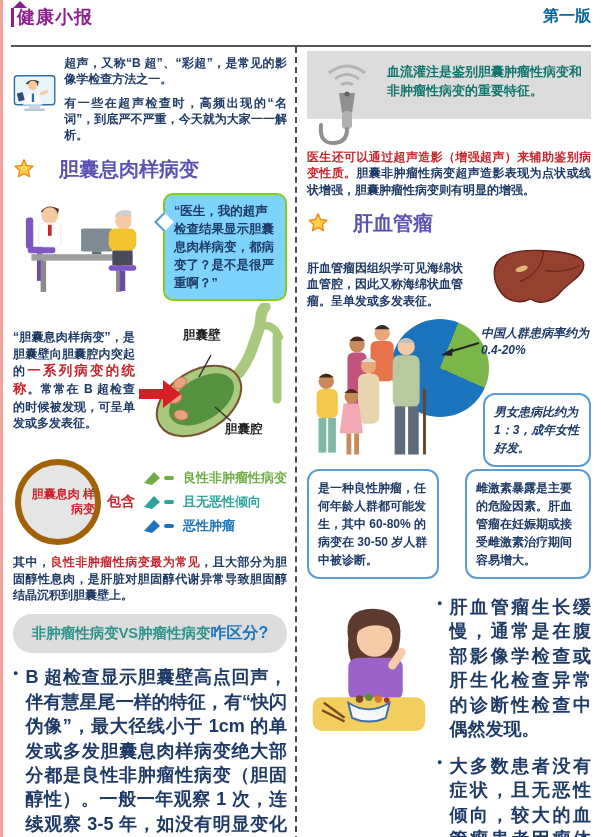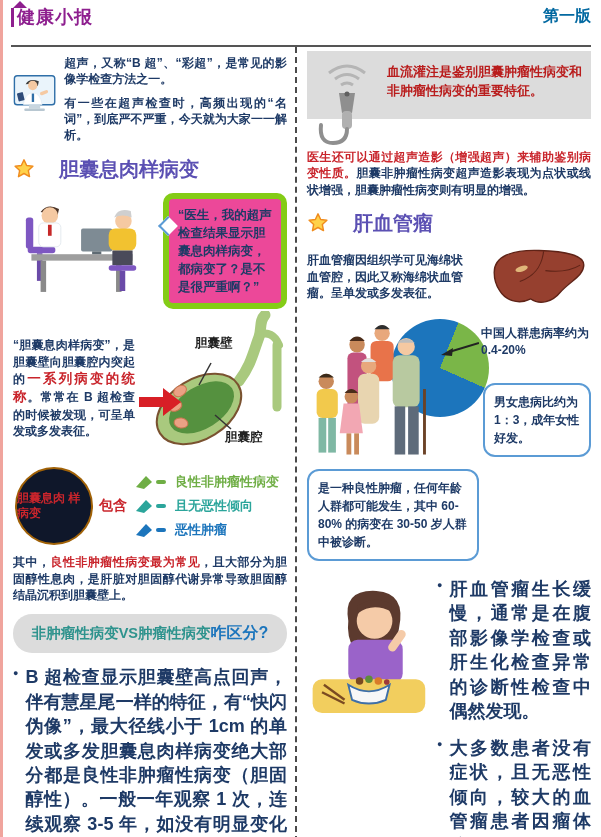--- a/index.html
+++ b/index.html
@@ -20,49 +20,49 @@
   .col-r{flex:1;box-sizing:border-box;padding:0 10px 0 10px;border-left:2px dashed #4a4a4a;}
   
   .txt{font-size:12px;font-weight:700;line-height:1.36;text-align:justify;}
   .red{color:#C9252C;}
   .sec-h{display:flex;align-items:center;gap:24px;font-size:20px;font-weight:800;color:#5B50B3;}
   .banner{background:#DCDCDC;text-align:center;font-weight:800;padding:9px 4px;}
   .banner .teal{color:#2E938D;font-size:14.5px;}
   .banner .blue{color:#1C75BC;font-size:16px;}
   .bullet{display:flex;gap:7px;font-size:18px;font-weight:700;line-height:1.36;text-align:justify;}
   .bullet::before{content:"●";color:#1E3A66;font-size:9px;line-height:1.9;}
-  .bubble{position:relative;border:6px solid #84cc16;border-radius:10px;background:#ec4899;
+  .bubble{position:relative;border:2px solid #84cc16;border-radius:10px;background:#7dd3fc;
           padding:7px 9px;font-size:12.5px;font-weight:800;line-height:1.45;}
   .bubble::after{content:"";position:absolute;left:-8px;top:20px;width:12px;height:12px;background:#fff;
           border-left:2px solid #5B9BD5;border-bottom:2px solid #5B9BD5;transform:rotate(45deg);}
   .round-box{border:2px solid #5B9BD5;border-radius:12px;background:#fff;
           padding:8px 9px;font-size:12px;font-weight:700;line-height:1.5;box-sizing:border-box;}
   .warn-box{position:relative;background:#F2A091;border-radius:10px;padding:9px 12px;
           color:#C9252C;font-size:13px;font-weight:800;line-height:1.5;margin-right:14px;}
   
   .gb-row{display:flex;gap:4px;margin-top:2px;}
   .gb-illo{position:relative;width:152px;height:148px;flex:none;}
   .gb-label{position:absolute;font-size:12.5px;font-weight:800;color:#222;}
   .cat{display:flex;align-items:center;gap:6px;margin:8px 0 2px 2px;}
-  .gb-circle{flex:none;width:74px;height:74px;border-radius:50%;background:#0f172a;border:2px solid #a16207;
-          display:flex;align-items:center;justify-content:center;text-align:left;
+  .gb-circle{flex:none;width:74px;height:74px;border-radius:50%;background:#e5e5e5;border:6px solid #a16207;
+          display:flex;align-items:center;justify-content:center;text-align:right;
           color:#C9252C;font-weight:800;font-size:12px;line-height:1.25;}
   .contains{color:#C9252C;font-weight:800;font-size:14px;flex:none;}
   .cat-items{display:flex;flex-direction:column;gap:6px;}
   .cat-item{display:flex;align-items:center;gap:8px;font-weight:800;font-size:13px;}
   .c-green{color:#6FAE45;} .c-teal{color:#2BA59B;} .c-blue{color:#1C75BC;}
   
   .flowbox{position:relative;background:#DCDCDC;padding:12px 8px 12px 80px;min-height:44px;
-          color:#b91c1c;font-size:13px;font-weight:800;line-height:1.45;margin-top:4px;}
+          color:#0f766e;font-size:13px;font-weight:800;line-height:1.45;margin-top:4px;}
   .probe{position:absolute;left:8px;top:6px;}
-  .demo{position:relative;height:148px;margin-top:4px;}
+  .demo{position:relative;height:148px;margin-top:4px;font-style:italic;}
   .pie{position:absolute;left:84px;top:6px;width:98px;height:98px;border-radius:50%;
        background:conic-gradient(from 22deg,#7AB648 0 92deg,#1C75BC 92deg 360deg);}
   .callout{position:absolute;right:0;top:12px;width:110px;font-size:12px;font-weight:800;line-height:1.4;}
-  .ratio-box{position:absolute;right:0;top:70px;width:108px;}
+  .ratio-box{position:absolute;right:0;top:80px;width:108px;}
   .boxes-row{display:flex;gap:26px;margin-top:8px;}
   .eat-row{display:flex;gap:8px;margin-top:16px;}
   .us-row{display:flex;gap:8px;margin-top:10px;}
   .us-h{color:#C9252C;font-size:15px;font-weight:700;margin:2px 0 3px 0;}
 </style>
 </head>
 <body>
 
 <div class="page">
 
@@ -139,21 +139,21 @@
               <ellipse cx="60" cy="98" rx="46" ry="30" fill="#A9C97E" stroke="#7A5230" stroke-width="2"></ellipse>
               <ellipse cx="63" cy="98" rx="36" ry="21" fill="#55913F"></ellipse>
             </g>
             <ellipse cx="41" cy="80" rx="7" ry="5" fill="#EBA184" stroke="#C9764F" transform="rotate(-35 41 80)"></ellipse>
             <ellipse cx="36" cy="95" rx="7" ry="5" fill="#EBA184" stroke="#C9764F" transform="rotate(-20 36 95)"></ellipse>
             <ellipse cx="42" cy="112" rx="7" ry="5" fill="#EBA184" stroke="#C9764F" transform="rotate(10 42 112)"></ellipse>
             <polygon points="0,86 24,86 24,77 42,91 24,105 24,96 0,96" fill="#D81F26"></polygon>
             <line x1="72" y1="52" x2="60" y2="74" stroke="#333" stroke-width="1.5"></line>
             <line x1="92" y1="118" x2="76" y2="104" stroke="#333" stroke-width="1.5"></line>
           </svg>
-          <span class="gb-label" style="left:56px;top:24px;">胆囊壁</span>
+          <span class="gb-label" style="left:44px;top:24px;">胆囊壁</span>
           <span class="gb-label" style="left:86px;top:118px;">胆囊腔</span>
         </div>
       </div>
 
       <div class="cat">
         <div class="gb-circle">胆囊息肉 样病变</div>
         <span class="contains">包含</span>
         <div class="cat-items">
           <div class="cat-item c-green">
             <svg width="34" height="16" viewBox="0 0 34 16">
@@ -213,21 +213,21 @@
         <span class="red">医生还可以通过超声造影（增强超声）来辅助鉴别病变性质。</span><span>胆囊非肿瘤性病变超声造影表现为点状或线状增强，胆囊肿瘤性病变则有明显的增强。</span>
       </div>
 
       <div class="sec-h" style="margin-top:12px;">
         <svg width="22" height="22" viewBox="0 0 24 24">
           <path d="M12 2l2.9 6.2 6.8.8-5 4.6 1.3 6.7-6-3.4-6 3.4 1.3-6.7-5-4.6 6.8-.8z" fill="#FFD24A" stroke="#F08C1E" stroke-width="1.6" stroke-linejoin="round"></path>
         </svg>
         <span>肝血管瘤</span>
       </div>
 
-      <div style="display:flex;gap:24px;margin-top:8px;align-items:center;">
+      <div style="display:flex;gap:24px;margin-top:8px;align-items:flex-end;">
         <div class="txt" style="flex:1;">肝血管瘤因组织学可见海绵状血管腔，因此又称海绵状血管瘤。呈单发或多发表征。</div>
         <svg width="104" height="64" viewBox="0 0 110 70" style="flex:none;">
           <path d="M6,30 C6,12 26,5 55,6 C85,7 104,11 104,22 C104,34 88,40 78,52 C70,62 56,66 46,59 C32,66 18,60 12,50 C8,44 6,38 6,30 Z" fill="#96402F" stroke="#5F2317" stroke-width="1.5"></path>
           <path d="M60,7 C58,24 50,34 34,40" stroke="#5F2317" stroke-width="1.2" fill="none"></path>
           <path d="M62,28 C78,30 90,28 100,22" stroke="#5F2317" stroke-width="1.2" fill="none"></path>
           <ellipse cx="36" cy="26" rx="7" ry="3" fill="#E0B77A" transform="rotate(-18 36 26)"></ellipse>
         </svg>
       </div>
 
       <div class="demo">
@@ -263,21 +263,22 @@
           <svg width="40" height="18" viewBox="0 0 40 18" style="position:absolute;left:-42px;top:14px;">
             <line x1="40" y1="4" x2="10" y2="13" stroke="#222" stroke-width="2"></line>
             <polygon points="2,16 14,9 13,17" fill="#222"></polygon>
           </svg>
           <span>中国人群患病率约为 0.4-20%</span>
         </div>
         <div class="round-box ratio-box">男女患病比约为 1：3，成年女性好发。</div>
       </div>
 
       <div class="boxes-row">
-        <div class="round-box" style="width:172px;flex:none;">是一种良性肿瘤，任何年龄人群都可能发生，其中 60-80% 的病变在 30-50 岁人群中被诊断。</div>
+        <div class="round-box" style="width:132px;flex:none;">是一种良性肿瘤，任何年龄人群都可能发生，其中 60-80% 的病变在 30-50 岁人群中被诊断。</div>
+        <div class="round-box" style="flex:1;">雌激素暴露是主要的危险因素。肝血管瘤在妊娠期或接受雌激素治疗期间容易增大。</div>
       </div>
 
       <div class="eat-row">
         <svg width="122" height="148" viewBox="0 0 130 152" style="flex:none;">
           <path d="M44,44 q-6,-34 30,-32 q32,2 24,40 q-2,16 -8,22 l-40,0 q-8,-14 -6,-30z" fill="#5C3A2E"></path>
           <circle cx="72" cy="44" r="19" fill="#F5CBA8"></circle>
           <path d="M54,36 q16,-12 36,-2 l0,-8 q-18,-10 -36,2z" fill="#5C3A2E"></path>
           <rect x="44" y="64" width="58" height="46" rx="10" fill="#9A63C9"></rect>
           <rect x="92" y="52" width="9" height="26" rx="4.5" fill="#F5CBA8" transform="rotate(35 96 64)"></rect>
           <rect x="6" y="106" width="120" height="36" rx="10" fill="#F2CE5E"></rect>

